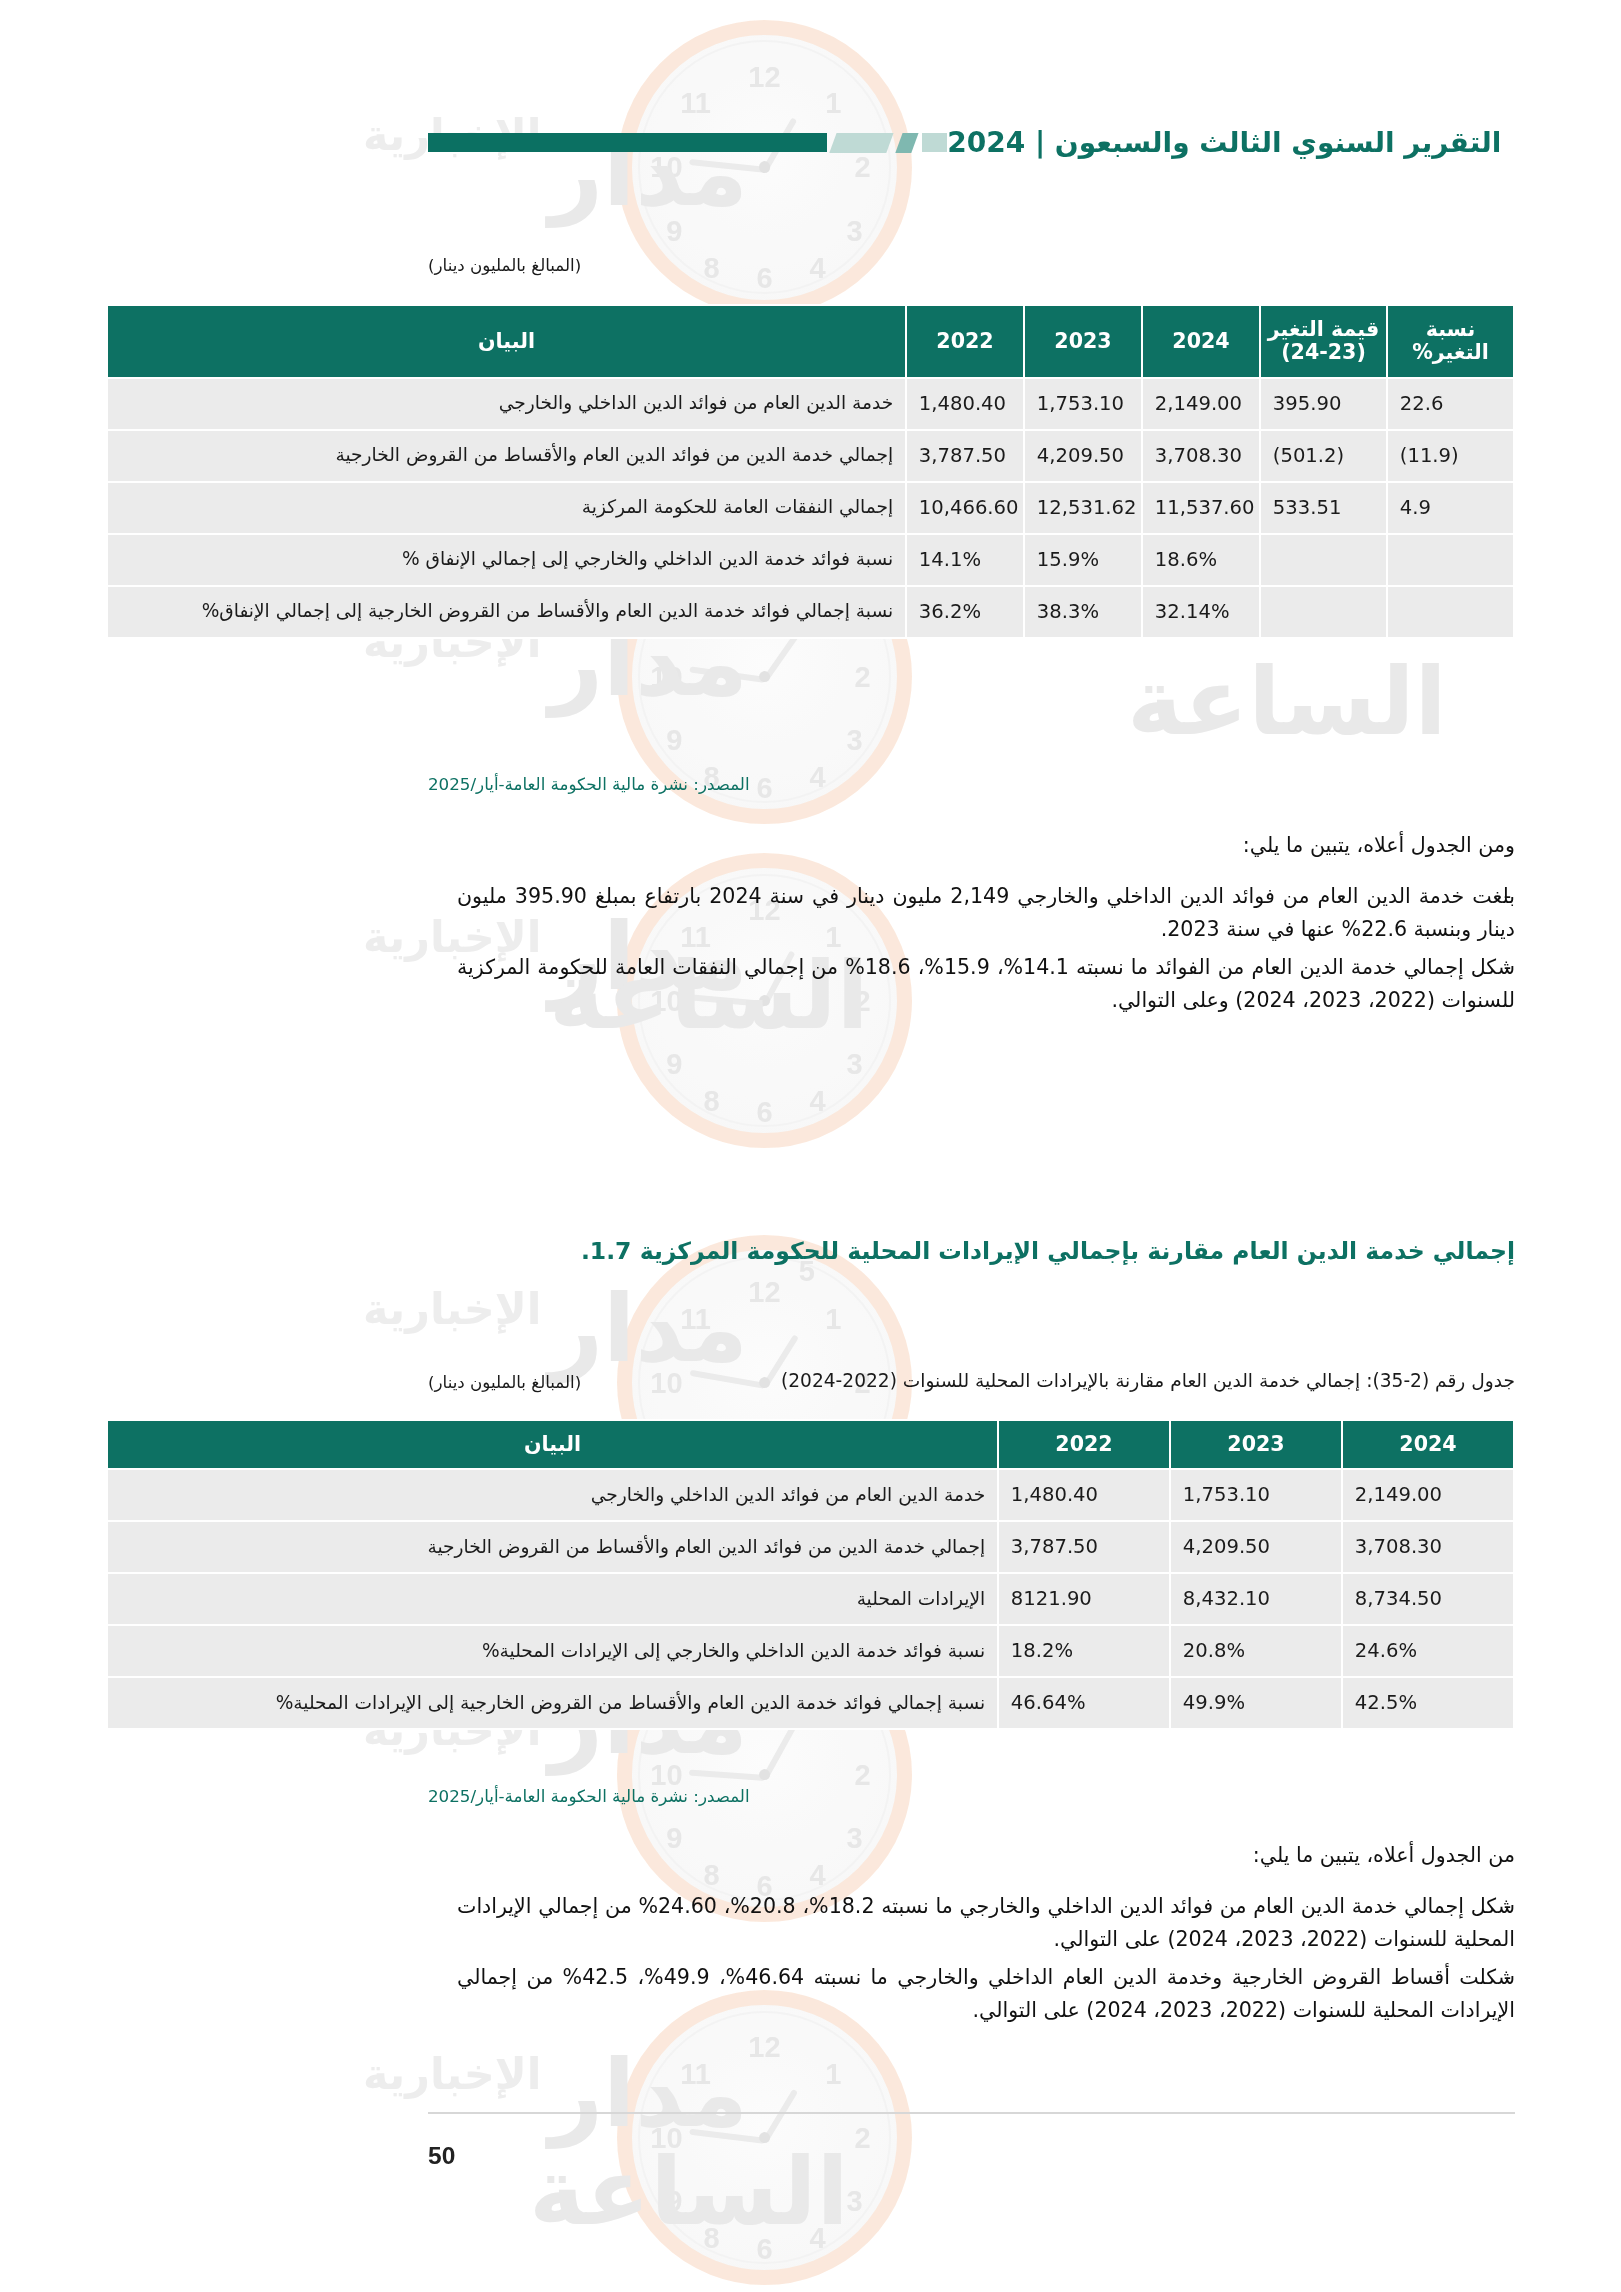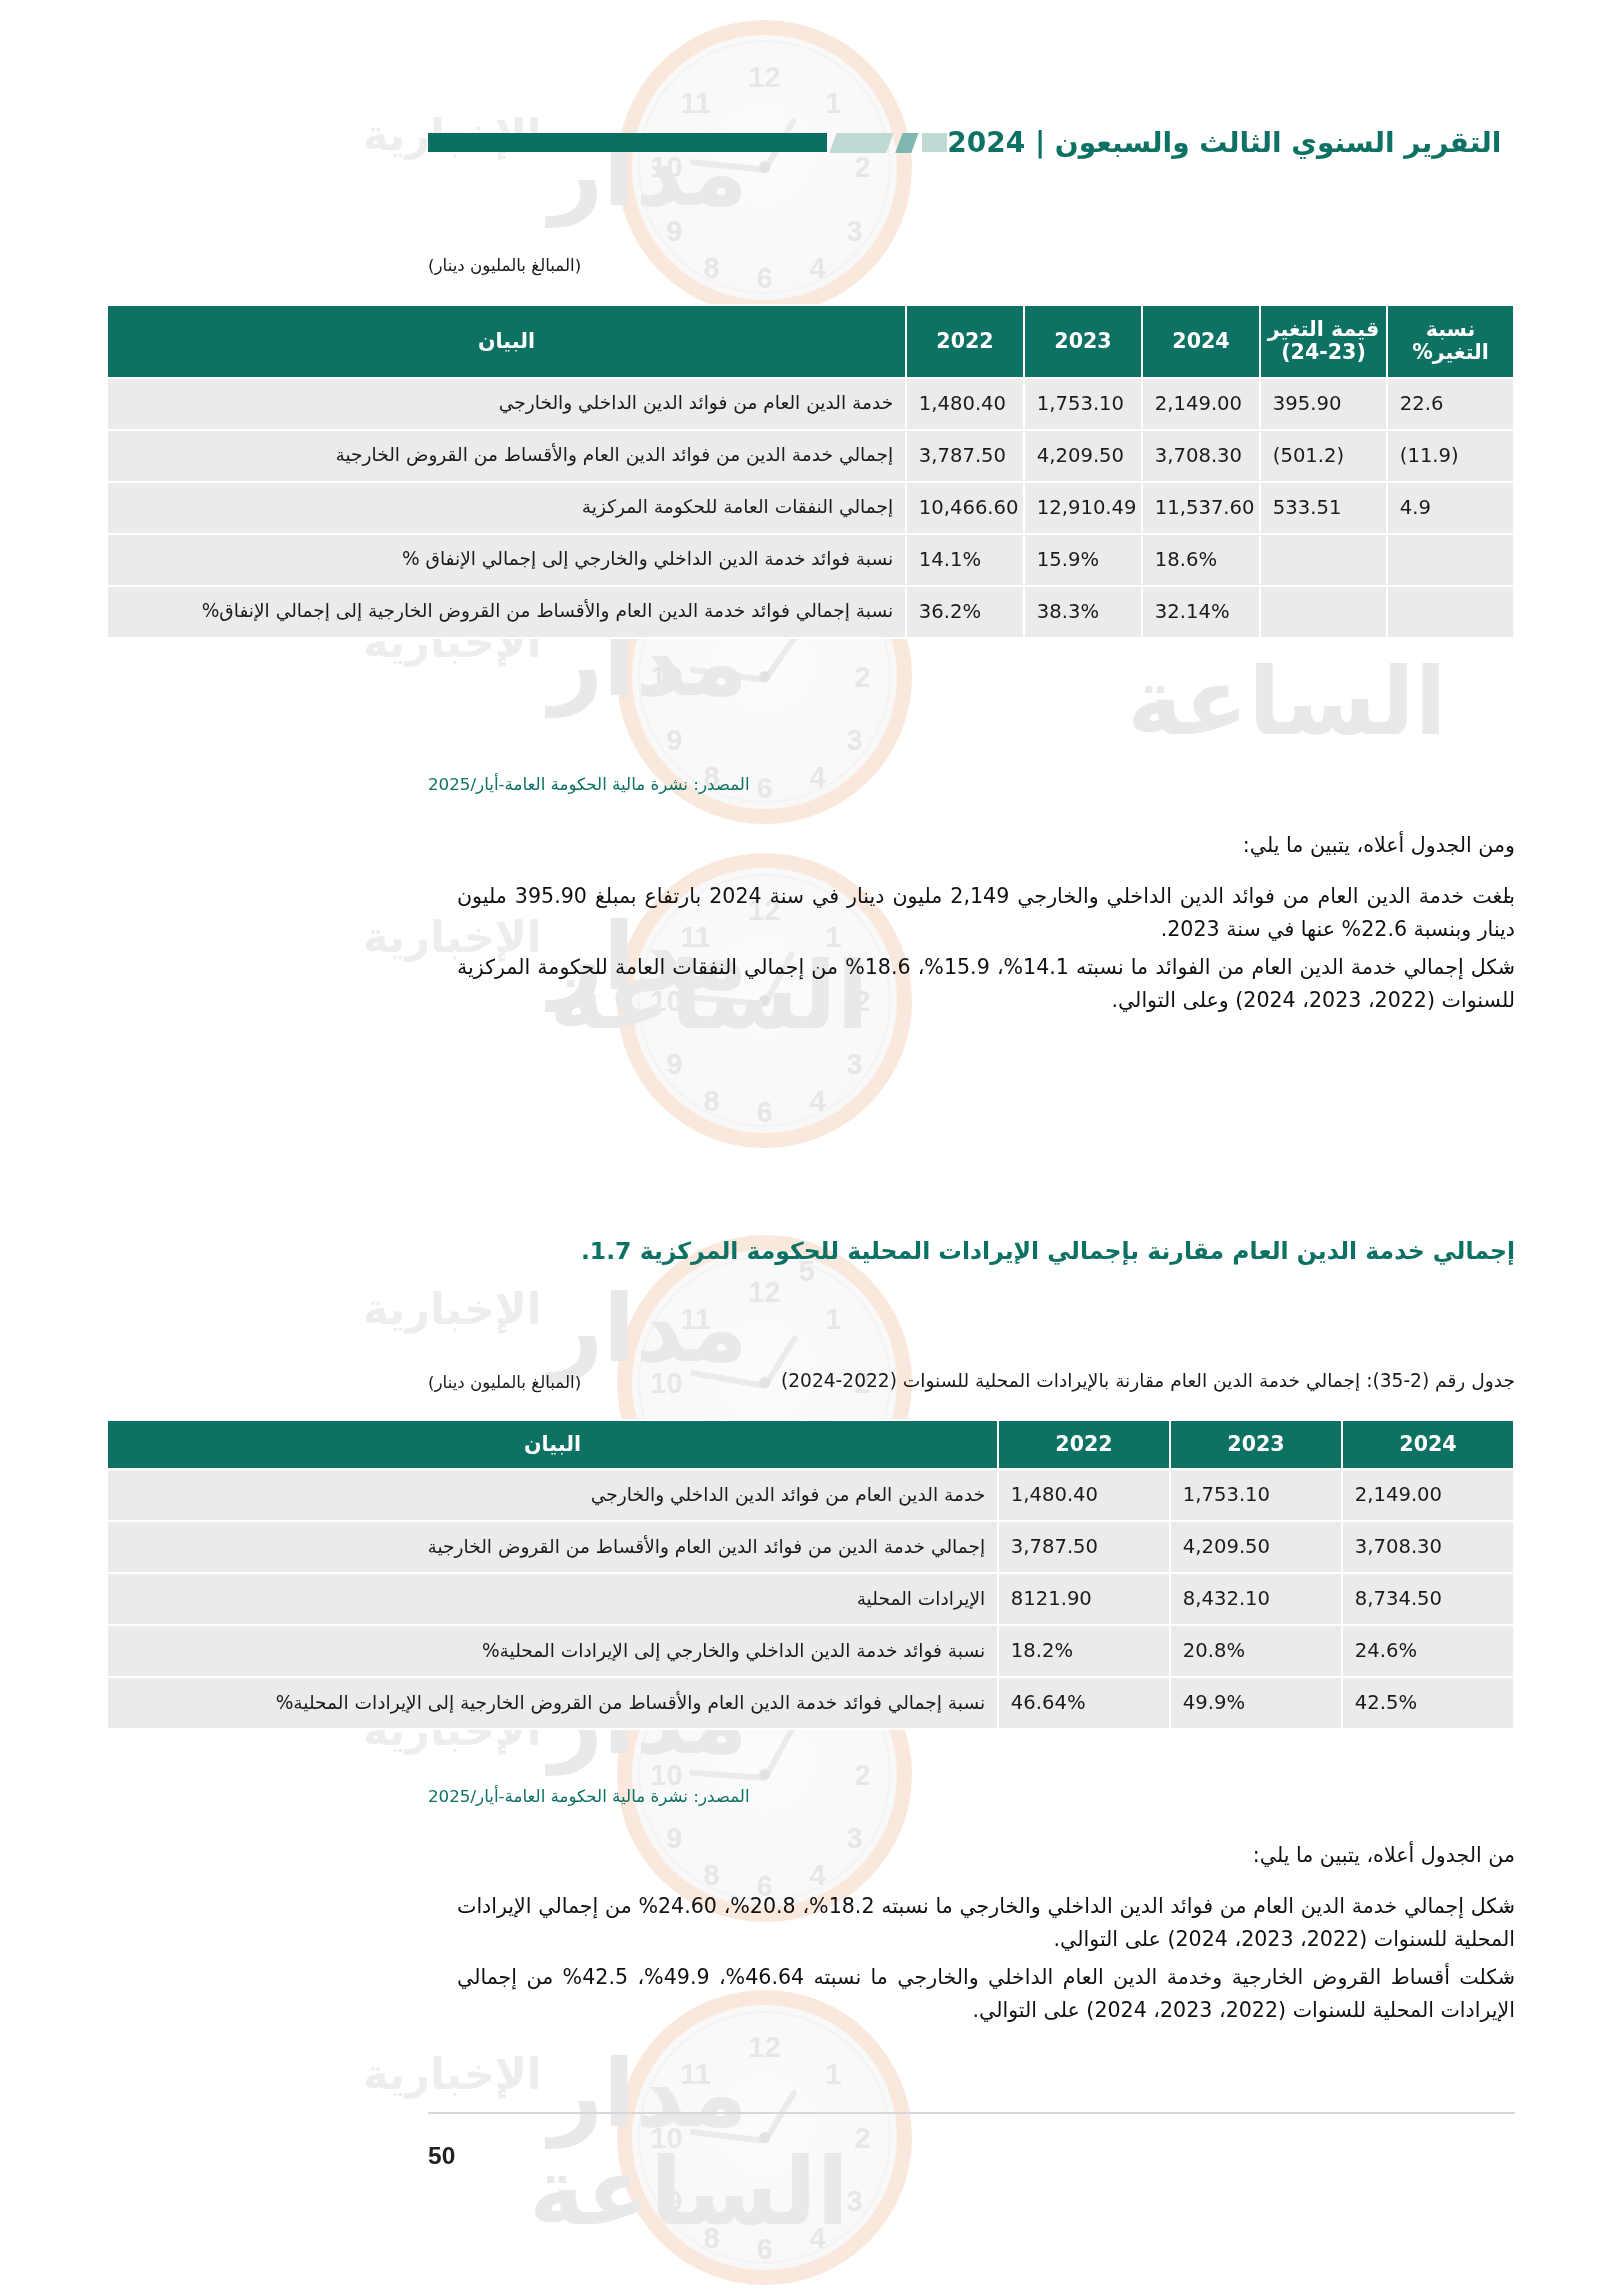--- a/index.html
+++ b/index.html
@@ -407,21 +407,21 @@
         <td class="num">(501.2)</td>
         <td class="num">3,708.30</td>
         <td class="num">4,209.50</td>
         <td class="num">3,787.50</td>
         <td class="lbl">إجمالي خدمة الدين من فوائد الدين العام والأقساط من القروض الخارجية</td>
       </tr>
       <tr>
         <td class="num">4.9</td>
         <td class="num">533.51</td>
         <td class="num">11,537.60</td>
-        <td class="num">12,910.49</td>
+        <td class="num">12,531.62</td>
         <td class="num">10,466.60</td>
         <td class="lbl">إجمالي النفقات العامة للحكومة المركزية</td>
       </tr>
       <tr>
         <td class="num empty"></td>
         <td class="num empty"></td>
         <td class="num">18.6%</td>
         <td class="num">15.9%</td>
         <td class="num">14.1%</td>
         <td class="lbl">نسبة فوائد خدمة الدين الداخلي والخارجي إلى إجمالي الإنفاق %</td>

